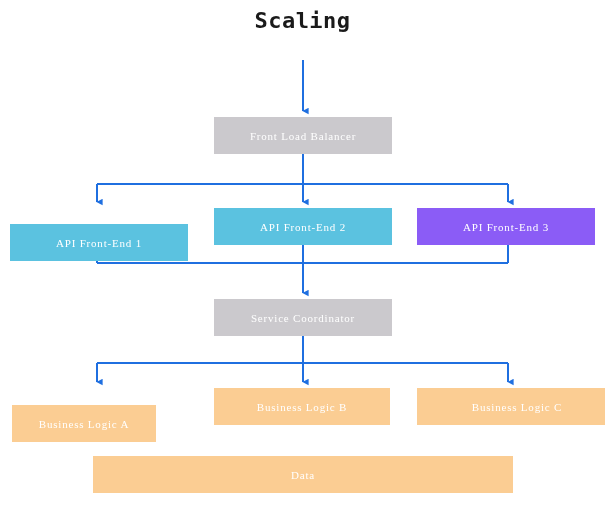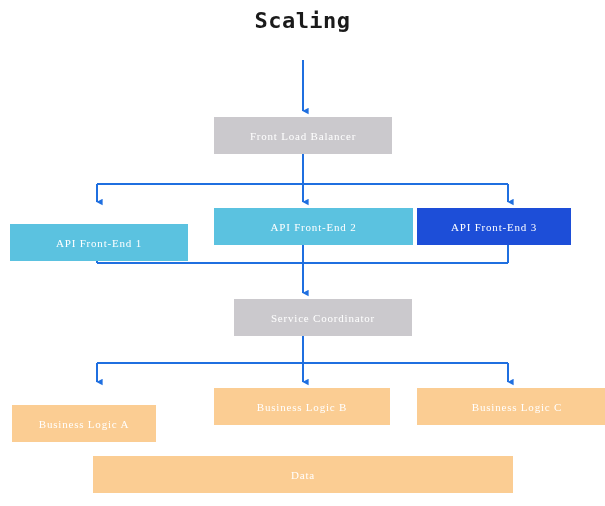--- a/index.html
+++ b/index.html
@@ -90,27 +90,27 @@
     </g>
   </svg>
 
   <div id="nodes-layer">
       <div class="node" style="left: 214px; top: 117px; width: 178px; height: 37px; background: rgb(203, 201, 205); color: rgb(255, 255, 255);">
         <span class="node-label">Front Load Balancer</span>
       </div>
       <div class="node" style="left: 10px; top: 208px; width: 178px; height: 37px; background: rgb(91, 194, 224); color: rgb(255, 255, 255); margin-top: 16px;">
         <span class="node-label">API Front-End 1</span>
       </div>
-      <div class="node" style="left: 214px; top: 208px; width: 199px; height: 37px; background: rgb(91, 194, 224); color: rgb(255, 255, 255);">
+      <div class="node" style="left: 214px; top: 208px; width: 178px; height: 37px; background: rgb(91, 194, 224); color: rgb(255, 255, 255);">
         <span class="node-label">API Front-End 2</span>
       </div>
-      <div class="node" style="left: 417px; top: 208px; width: 154px; height: 37px; background: #1d4ed8; color: rgb(255, 255, 255);">
+      <div class="node" style="left: 417px; top: 208px; width: 178px; height: 37px; background: #8b5cf6; color: rgb(255, 255, 255);">
         <span class="node-label">API Front-End 3</span>
       </div>
-      <div class="node" style="left: 214px; top: 299px; width: 178px; height: 37px; background: rgb(203, 201, 205); color: rgb(255, 255, 255); margin-left: 20px;">
+      <div class="node" style="left: 214px; top: 299px; width: 178px; height: 37px; background: rgb(203, 201, 205); color: rgb(255, 255, 255);">
         <span class="node-label">Service Coordinator</span>
       </div>
       <div class="node" style="left: 12px; top: 405px; width: 144px; height: 37px; background: rgb(251, 205, 147); color: rgb(255, 255, 255);">
         <span class="node-label">Business Logic A</span>
       </div>
       <div class="node" style="left: 214px; top: 388px; width: 176px; height: 37px; background: rgb(251, 205, 147); color: rgb(255, 255, 255);">
         <span class="node-label">Business Logic B</span>
       </div>
       <div class="node" style="left: 417px; top: 388px; width: 200px; height: 37px; background: rgb(251, 205, 147); color: rgb(255, 255, 255);">
         <span class="node-label">Business Logic C</span>

